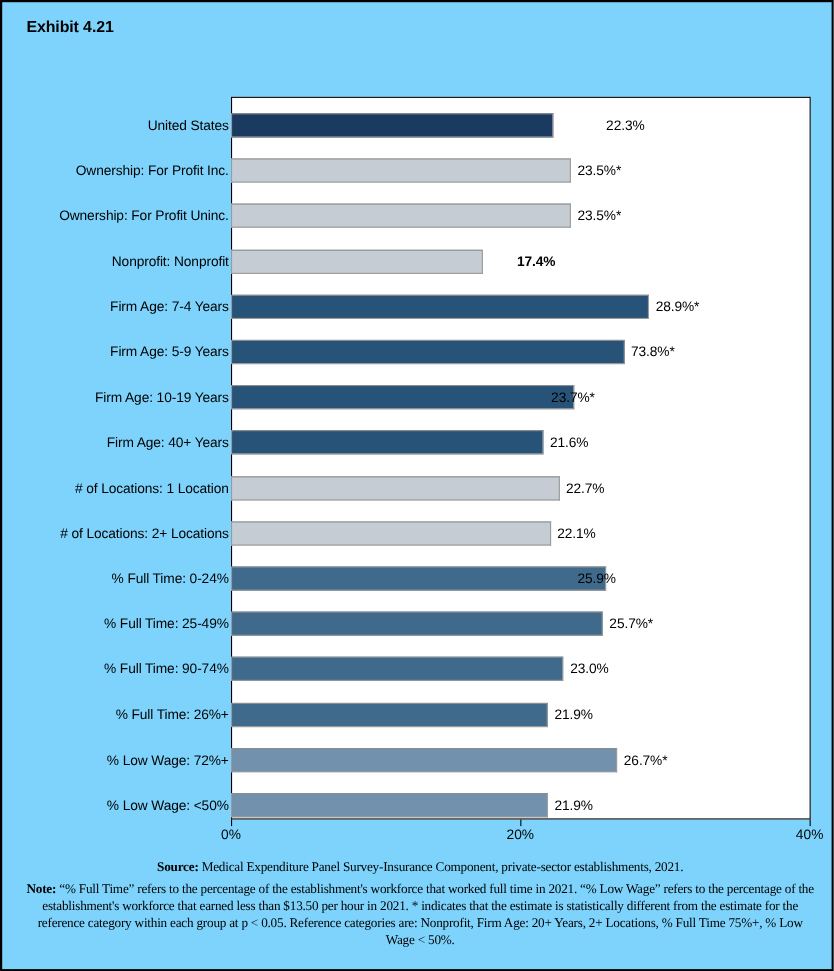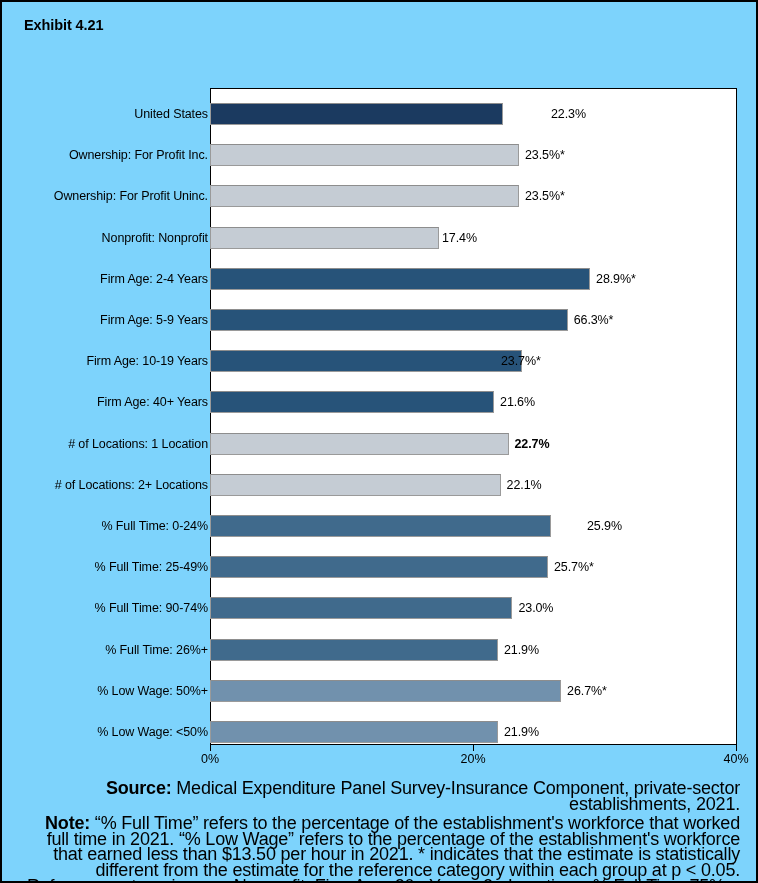--- a/index.html
+++ b/index.html
@@ -124,24 +124,25 @@
   }
 
   
   .footnotes {
     position: absolute;
     left: 22px;
     top: 779px;
     width: 716px;
   }
   .foot-line {
-    font-size: 18px;
+    font-size: 12px;
     line-height: 15.6px;
     letter-spacing: -0.2px;
-    text-align: right;
+    text-align: center;
+    font-family: Liberation Serif, serif;
   }
   .foot-source { margin-bottom: 4px; }
   .foot-lbl { font-weight: bold; }
 </style>
 </head>
 <body>
 
 <div id="exhibit">
 
   <div class="title-block">
@@ -162,74 +163,74 @@
         <div class="bar-value" style="left: 523.025px;">23.5%*</div>
       </div>
       <div class="row" style="top: 97.4px;">
         <div class="row-label">Ownership: For Profit Uninc.</div>
         <div class="bar" style="width: 309.025px; background: rgb(197, 204, 212);"></div>
         <div class="bar-value" style="left: 523.025px;">23.5%*</div>
       </div>
       <div class="row" style="top: 138.6px;">
         <div class="row-label">Nonprofit: Nonprofit</div>
         <div class="bar" style="width: 228.81px; background: rgb(197, 204, 212);"></div>
-        <div class="bar-value" style="left: 440px;">17.4%</div>
+        <div class="bar-value" style="left: 468px; font-weight: bold;">17.4%</div>
       </div>
       <div class="row" style="top: 179.8px;">
-        <div class="row-label">Firm Age: 2-4 Years</div>
+        <div class="row-label">Firm Age: 7-4 Years</div>
         <div class="bar" style="width: 380.035px; background: rgb(39, 83, 121);"></div>
         <div class="bar-value" style="left: 594.035px;">28.9%*</div>
       </div>
       <div class="row" style="top: 221px;">
         <div class="row-label">Firm Age: 5-9 Years</div>
         <div class="bar" style="width: 357.68px; background: rgb(39, 83, 121);"></div>
-        <div class="bar-value" style="left: 571.68px;">66.3%*</div>
+        <div class="bar-value" style="left: 571.68px;">73.8%*</div>
       </div>
       <div class="row" style="top: 262.2px;">
         <div class="row-label">Firm Age: 10-19 Years</div>
         <div class="bar" style="width: 311.655px; background: rgb(39, 83, 121);"></div>
         <div class="bar-value" style="left: 499px;">23.7%*</div>
       </div>
       <div class="row" style="top: 303.4px;">
         <div class="row-label">Firm Age: 40+ Years</div>
         <div class="bar" style="width: 284.04px; background: rgb(39, 83, 121);"></div>
         <div class="bar-value" style="left: 498.04px;">21.6%</div>
       </div>
       <div class="row" style="top: 344.6px;">
         <div class="row-label"># of Locations: 1 Location</div>
         <div class="bar" style="width: 298.505px; background: rgb(197, 204, 212);"></div>
-        <div class="bar-value" style="left: 512.505px; font-weight: bold;">22.7%</div>
+        <div class="bar-value" style="left: 512.505px;">22.7%</div>
       </div>
       <div class="row" style="top: 385.8px;">
         <div class="row-label"># of Locations: 2+ Locations</div>
         <div class="bar" style="width: 290.615px; background: rgb(197, 204, 212);"></div>
         <div class="bar-value" style="left: 504.615px;">22.1%</div>
       </div>
       <div class="row" style="top: 427px;">
         <div class="row-label">% Full Time: 0-24%</div>
         <div class="bar" style="width: 340.585px; background: rgb(64, 106, 140);"></div>
-        <div class="bar-value" style="left: 585px; text-align: center;">25.9%</div>
+        <div class="bar-value" style="left: 523px; text-align: center;">25.9%</div>
       </div>
       <div class="row" style="top: 468.2px;">
         <div class="row-label">% Full Time: 25-49%</div>
         <div class="bar" style="width: 337.955px; background: rgb(64, 106, 140);"></div>
         <div class="bar-value" style="left: 551.955px;">25.7%*</div>
       </div>
       <div class="row" style="top: 509.4px;">
         <div class="row-label">% Full Time: 90-74%</div>
         <div class="bar" style="width: 302.45px; background: rgb(64, 106, 140);"></div>
         <div class="bar-value" style="left: 516.45px;">23.0%</div>
       </div>
       <div class="row" style="top: 550.6px;">
         <div class="row-label">% Full Time: 26%+</div>
         <div class="bar" style="width: 287.985px; background: rgb(64, 106, 140);"></div>
         <div class="bar-value" style="left: 501.985px;">21.9%</div>
       </div>
       <div class="row" style="top: 591.8px;">
-        <div class="row-label">% Low Wage: 50%+</div>
+        <div class="row-label">% Low Wage: 72%+</div>
         <div class="bar" style="width: 351.105px; background: rgb(113, 145, 173);"></div>
         <div class="bar-value" style="left: 565.105px;">26.7%*</div>
       </div>
       <div class="row" style="top: 633px;">
         <div class="row-label">% Low Wage: &lt;50%</div>
         <div class="bar" style="width: 287.985px; background: rgb(113, 145, 173);"></div>
         <div class="bar-value" style="left: 501.985px;">21.9%</div>
       </div>
     </div>
 

